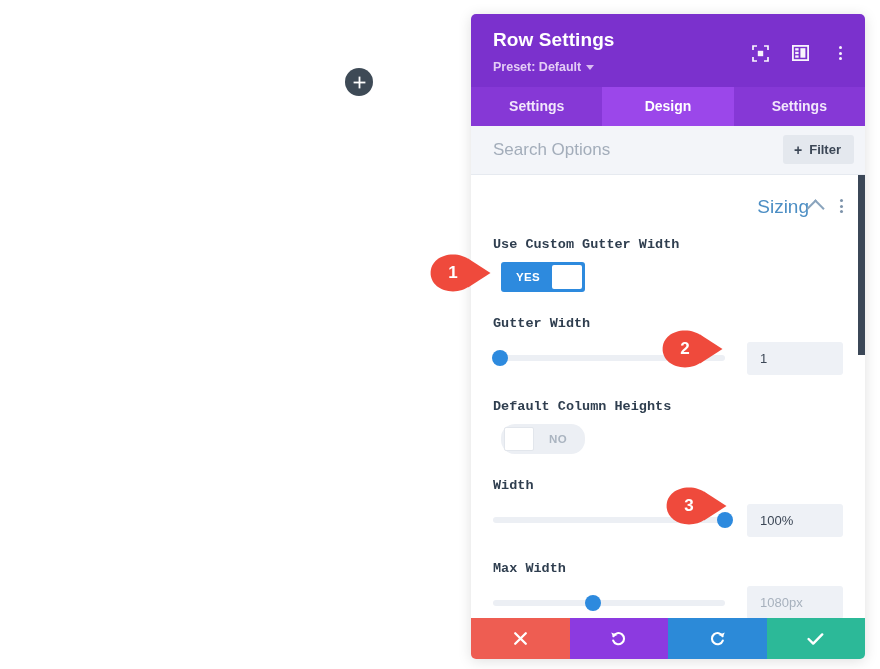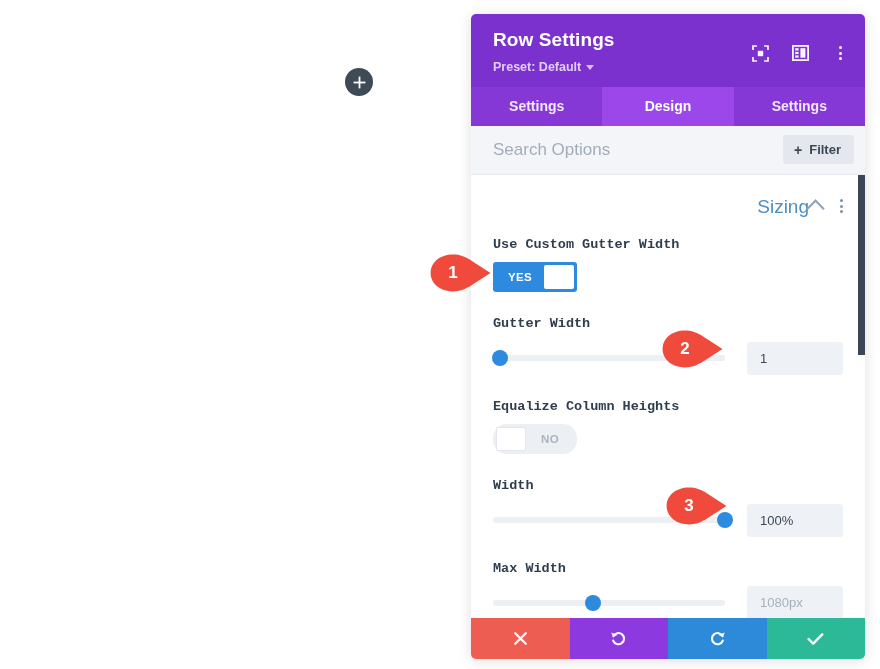--- a/index.html
+++ b/index.html
@@ -231,20 +231,21 @@
   .toggle {
     width: 84px;
     height: 30px;
     border-radius: 3px;
     display: flex;
     align-items: center;
     cursor: pointer;
     user-select: none;
     padding: 3px;
     box-sizing: border-box;
+    margin-left: 8px;
   }
   .toggle.on {
     background: #2d8ade;
     justify-content: flex-start;
     flex-direction: row;
   }
   .toggle.off {
     background: #eceff4;
     flex-direction: row;
     border-radius: 14px;
@@ -464,21 +465,21 @@
           <div class="slider-row">
             <div class="slider-wrap">
               <div class="slider-track"></div>
               <div class="slider-handle" id="h-gutter" style="left: 3%;"></div>
             </div>
             <div class="value-box">1</div>
           </div>
         </div>
 
         <div class="field">
-          <div class="field-label">Equalize Column Heights</div>
+          <div class="field-label">Default Column Heights</div>
           <div class="toggle off">
             <span class="knob"></span>
             <span class="tlabel">NO</span>
           </div>
         </div>
 
         <div class="field">
           <div class="field-label">Width</div>
           <div class="slider-row">
             <div class="slider-wrap">

